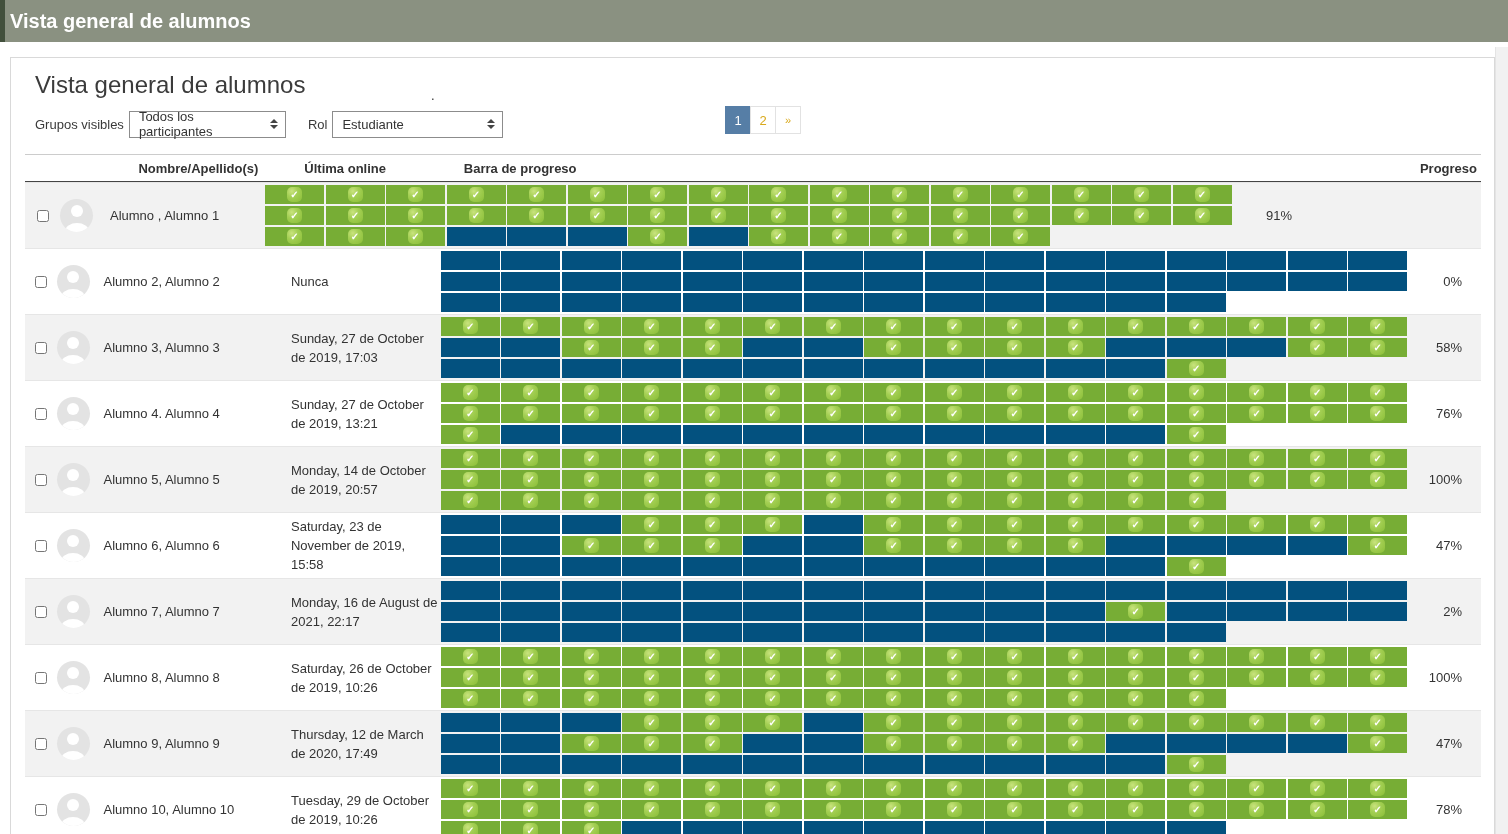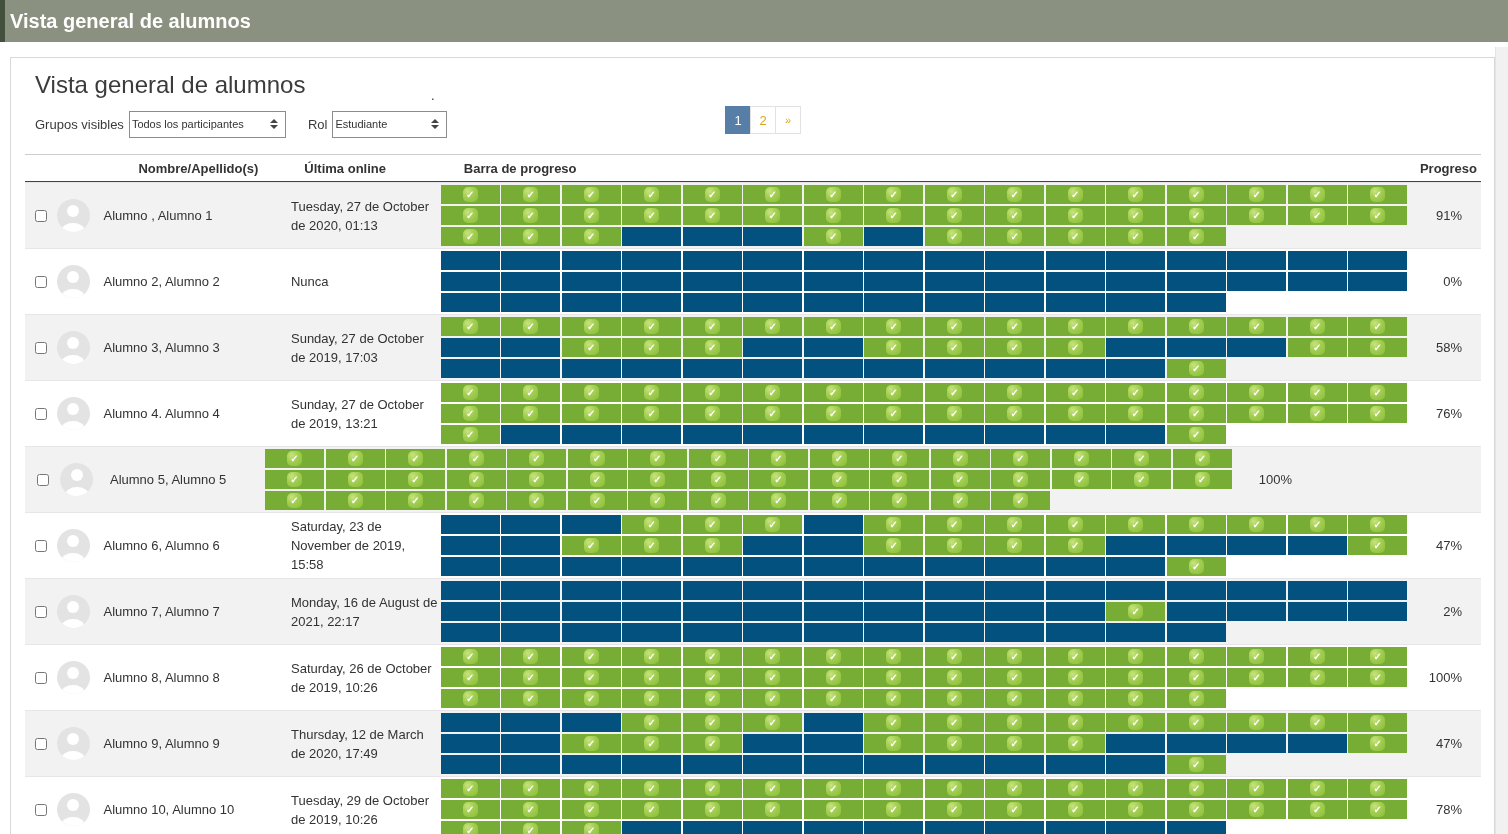--- a/index.html
+++ b/index.html
@@ -28,25 +28,25 @@
   }
   .page-title {
     margin:13px 0 0 24px; font-size:24px; font-weight:normal; color:#3b3b3b; line-height:28px;
   }
   .stray { position:absolute; left:420px; top:30px; font-size:13px; color:#333; }
   
   .filters { display:flex; align-items:center; margin:11px 0 0 24px; height:28px; font-size:13px; }
   .flabel { margin-right:5px; color:#3a3a3a; }
   .select {
     display:flex; align-items:center; justify-content:space-between;
-    height:27px; border:1px solid #8c8c8c; background:#fff; padding:0 7px 0 2px;
-    font-size:11px; color:#333; cursor:default;
+    height:27px; border:1px solid #8c8c8c; background:#fff; padding:0 7px 0 9px;
+    font-size:13px; color:#333; cursor:default;
   }
   .sel-groups { width:157px; margin-right:22px; }
-  .sel-role   { width:115px; }
+  .sel-role   { width:171px; }
   .updown { display:flex; flex-direction:column; align-items:center; gap:2px; }
   .updown i { width:0; height:0; border-left:4px solid transparent; border-right:4px solid transparent; display:block; }
   .updown .up   { border-bottom:4px solid #444; }
   .updown .down { border-top:4px solid #444; }
   
   .paging { position:absolute; left:715px; top:48px; display:flex; }
   .pg {
     min-width:26px; height:28px; border:1px solid #e2e2e2; background:#fff;
     display:flex; align-items:center; justify-content:center;
     font-size:13px; color:#d9a91c; margin-left:-1px; cursor:pointer;
@@ -139,21 +139,20 @@
           <div class="c-check">
             <input type="checkbox" style="">
           </div>
           <div class="c-avatar">
             <span class="avatar">
               <span class="av-head"></span>
               <span class="av-body"></span>
             </span>
           </div>
           <div class="c-name">Alumno , Alumno 1</div>
-          <div class="c-date">Tuesday, 27 de October de 2020, 01:13</div>
           <div class="c-bar">
             <div class="bar-row">
               <span class="pcell done">
                 <i class="chk">✓</i>
               </span>
               <span class="pcell done">
                 <i class="chk">✓</i>
               </span>
               <span class="pcell done">
                 <i class="chk">✓</i>
@@ -609,20 +608,21 @@
           <div class="c-check">
             <input type="checkbox" style="">
           </div>
           <div class="c-avatar">
             <span class="avatar">
               <span class="av-head"></span>
               <span class="av-body"></span>
             </span>
           </div>
           <div class="c-name">Alumno 5, Alumno 5</div>
+          <div class="c-date">Monday, 14 de October de 2019, 20:57</div>
           <div class="c-bar">
             <div class="bar-row">
               <span class="pcell done">
                 <i class="chk">✓</i>
               </span>
               <span class="pcell done">
                 <i class="chk">✓</i>
               </span>
               <span class="pcell done">
                 <i class="chk">✓</i>

